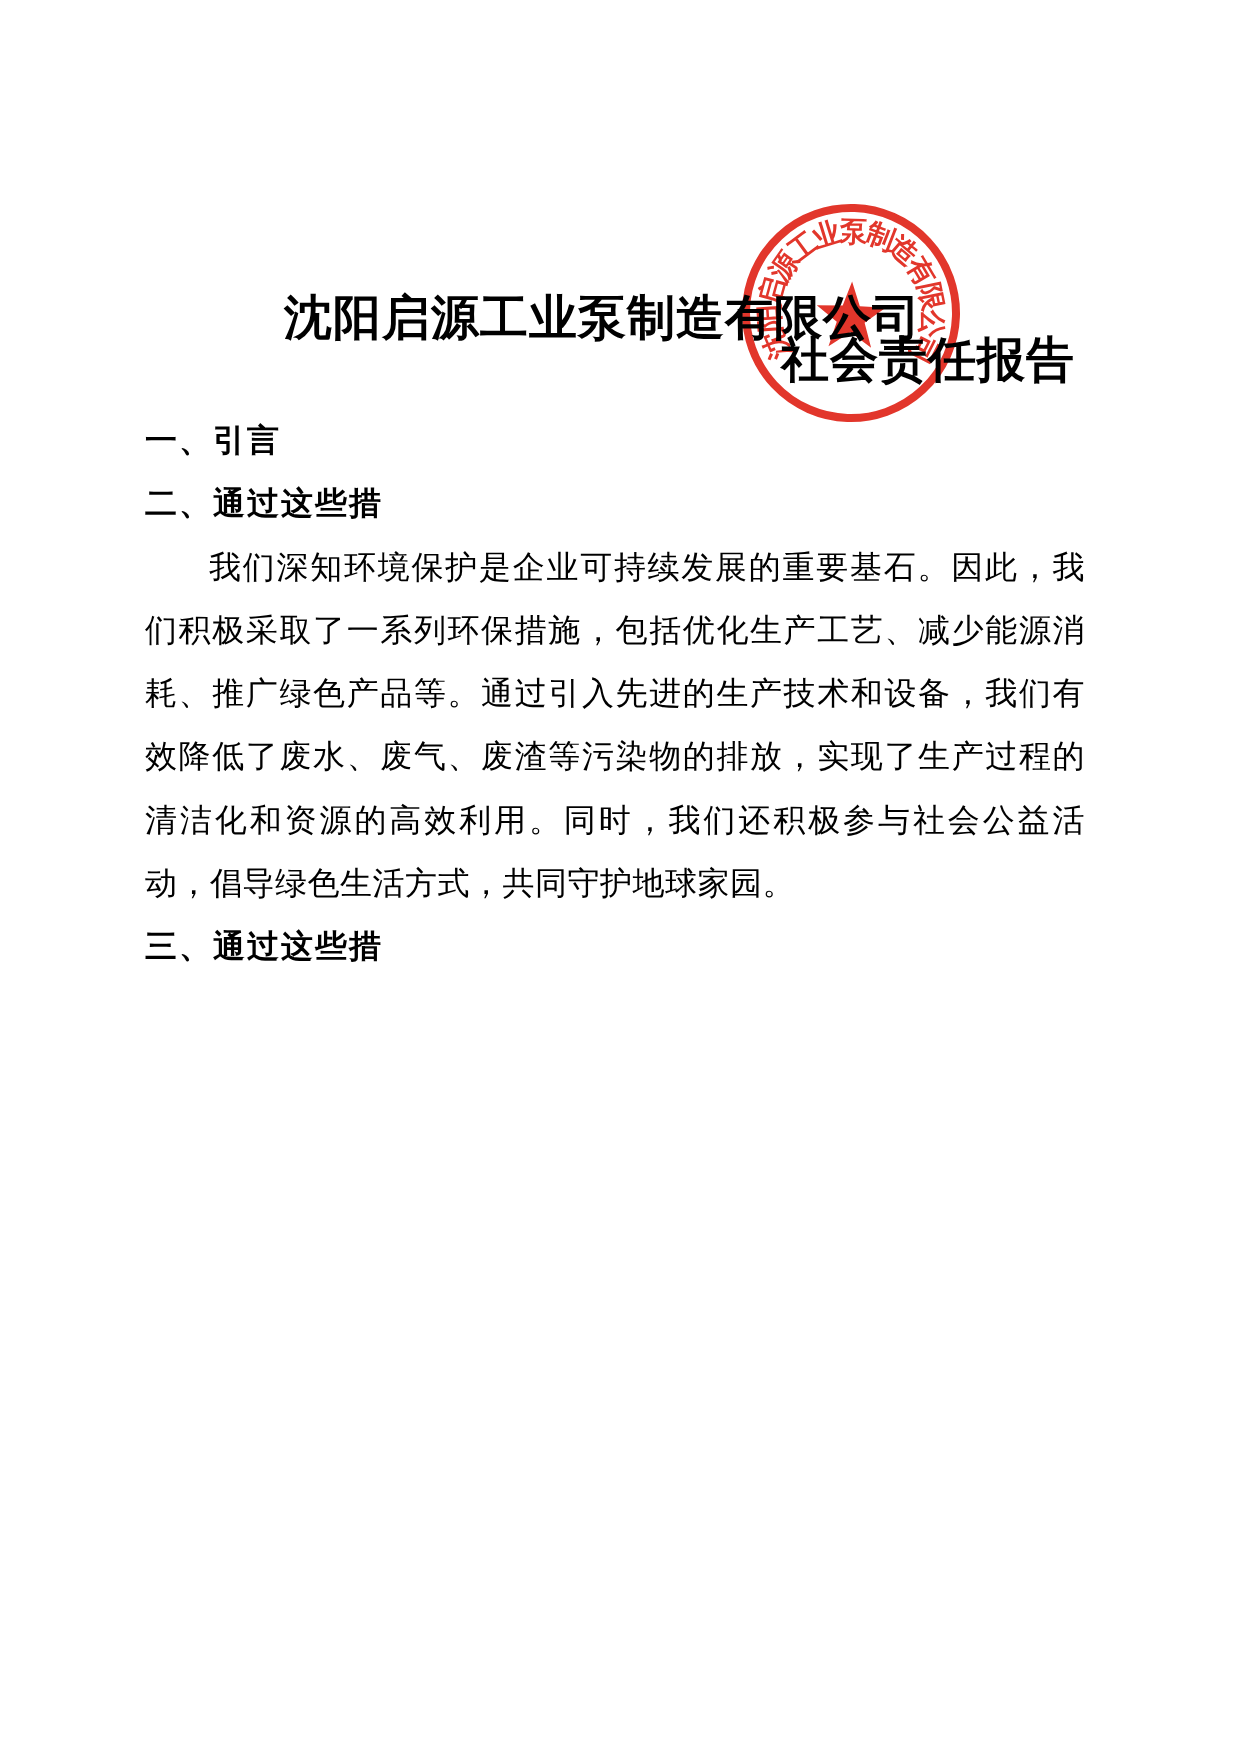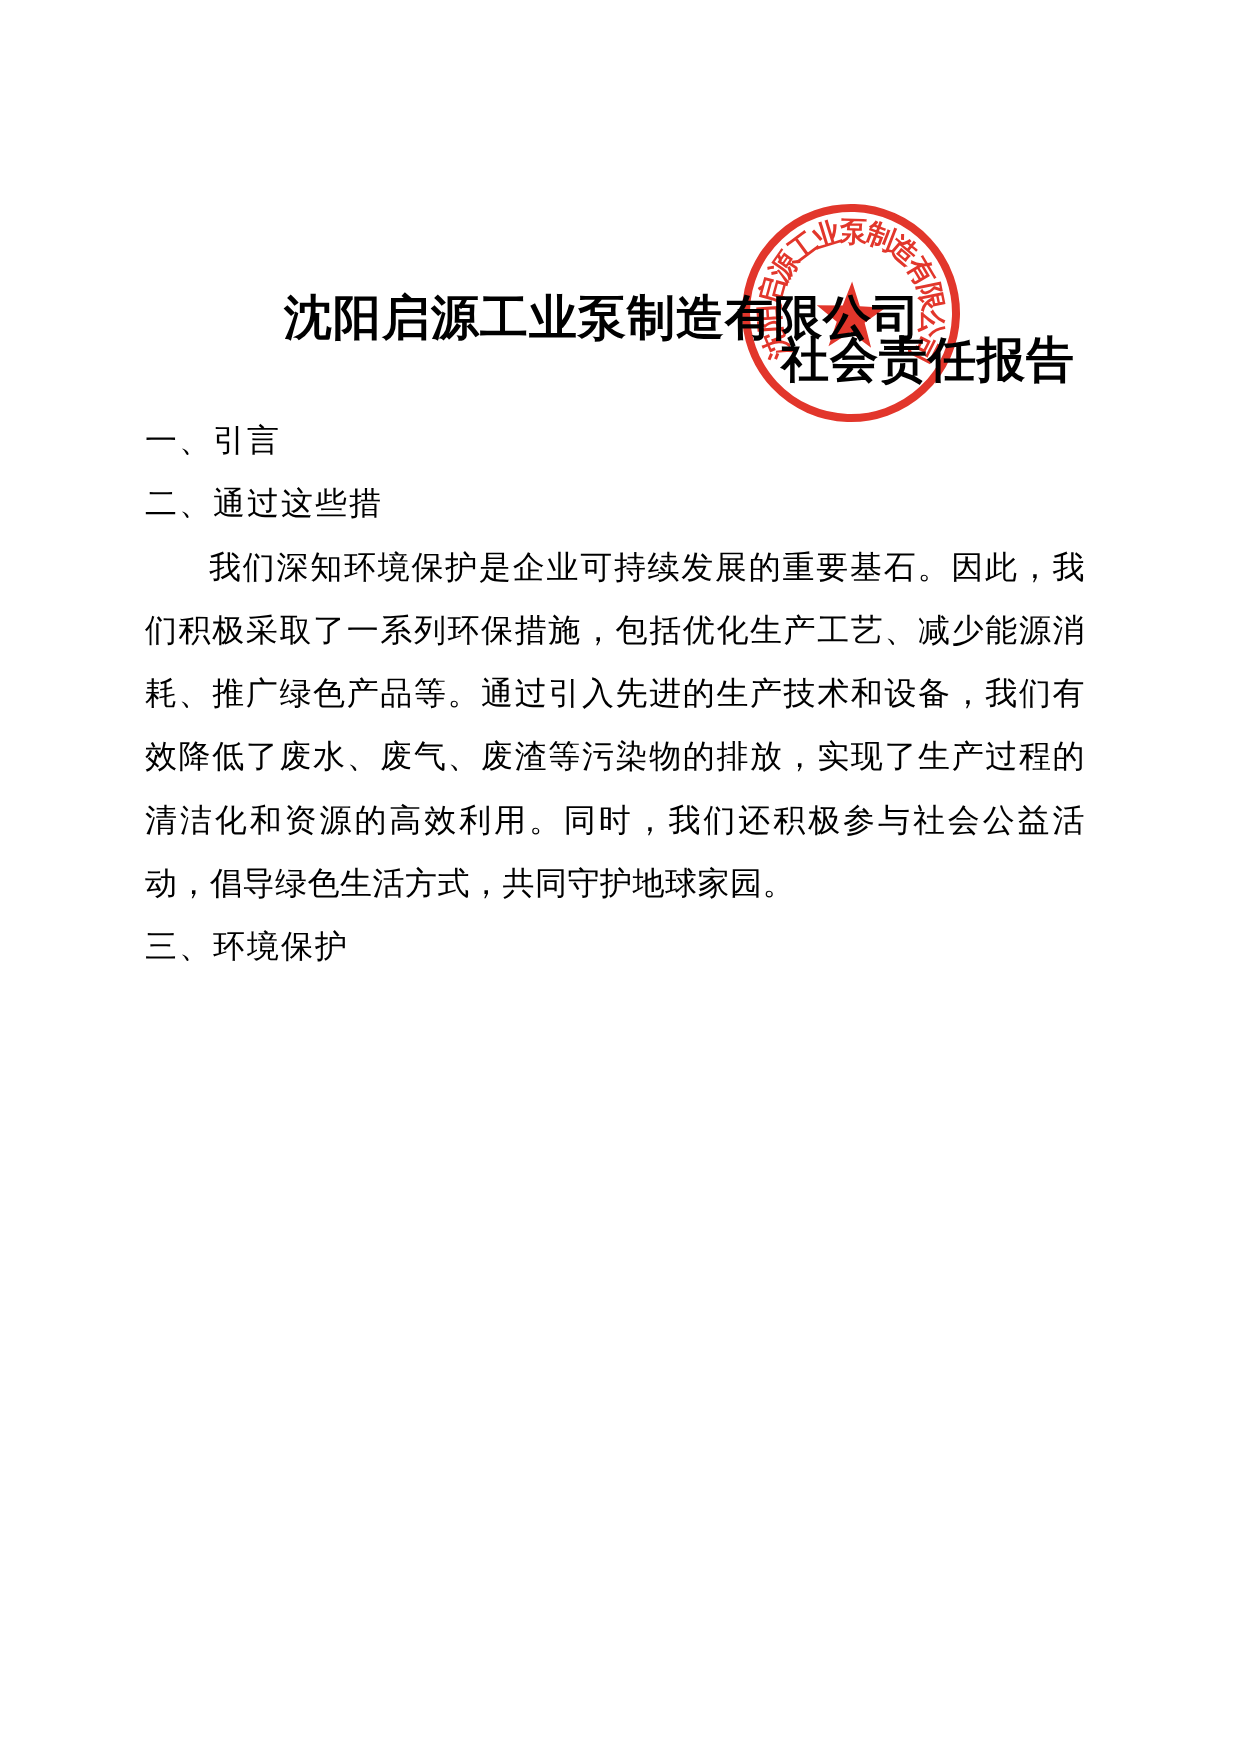--- a/index.html
+++ b/index.html
@@ -37,21 +37,21 @@
   .body-flow {
     position: absolute;
     left: 145px;
     top: 409px;
     width: 940px;
     font-size: 32px;
     line-height: 63.3px;
     color: #000000;
   }
   .sec-heading {
-    font-weight: 400;
+    font-weight: 700;
     letter-spacing: 2px;
   }
   .body-para {
     margin: 0;
     text-indent: 2em;
     text-align: justify;
     text-justify: inter-ideograph;
     letter-spacing: 0.5px;
   }
 
@@ -115,16 +115,16 @@
       </div>
   </div>
 
   <div class="doc-title line1">沈阳启源工业泵制造有限公司</div>
   <div class="doc-title line2">社会责任报告</div>
 
   <div class="body-flow" id="body-flow">
       <div class="sec-heading">一、引言</div>
       <div class="sec-heading">二、通过这些措</div>
       <p class="body-para">我们深知环境保护是企业可持续发展的重要基石。因此，我们积极采取了一系列环保措施，包括优化生产工艺、减少能源消耗、推广绿色产品等。通过引入先进的生产技术和设备，我们有效降低了废水、废气、废渣等污染物的排放，实现了生产过程的清洁化和资源的高效利用。同时，我们还积极参与社会公益活动，倡导绿色生活方式，共同守护地球家园。</p>
-      <div class="sec-heading">三、环境保护</div>
+      <div class="sec-heading">三、通过这些措</div>
     </div>
 
 </div>
 
 </body></html>

